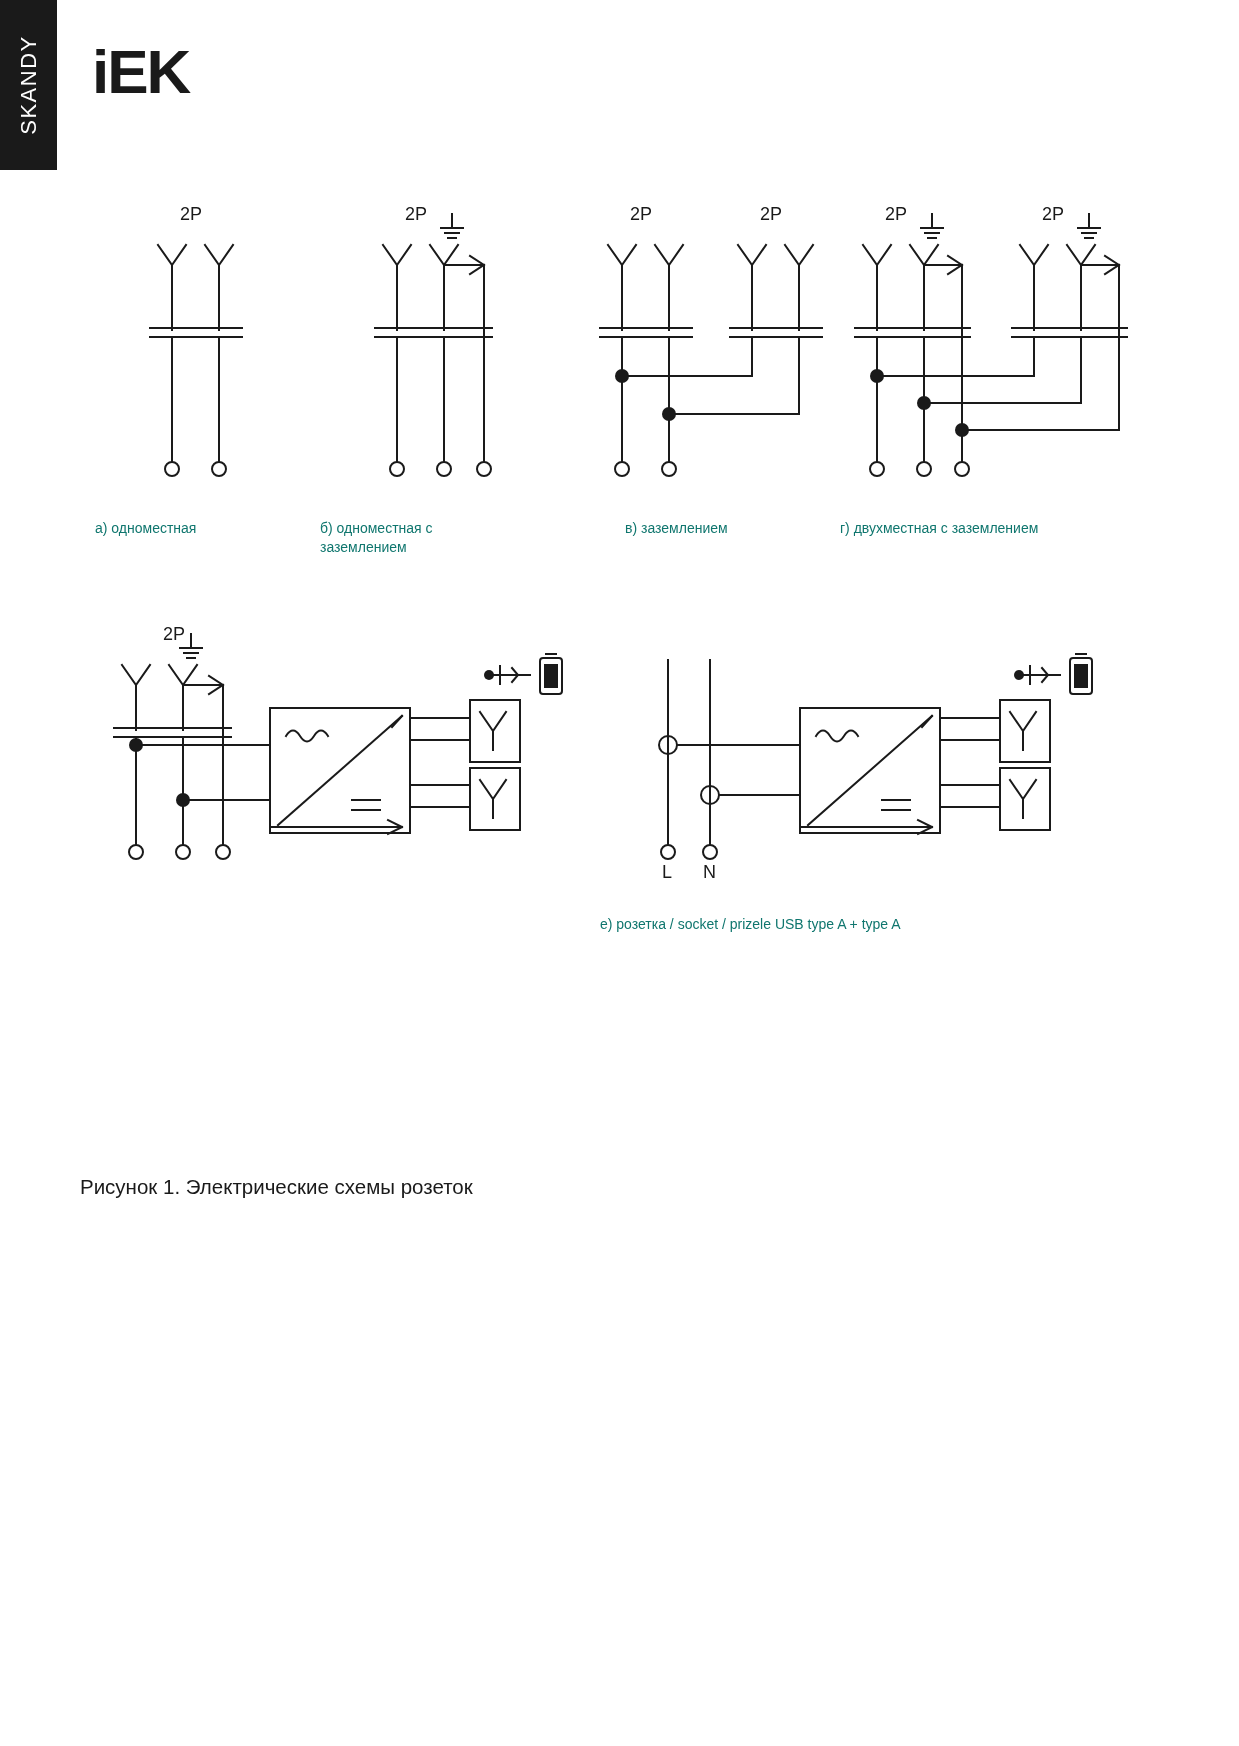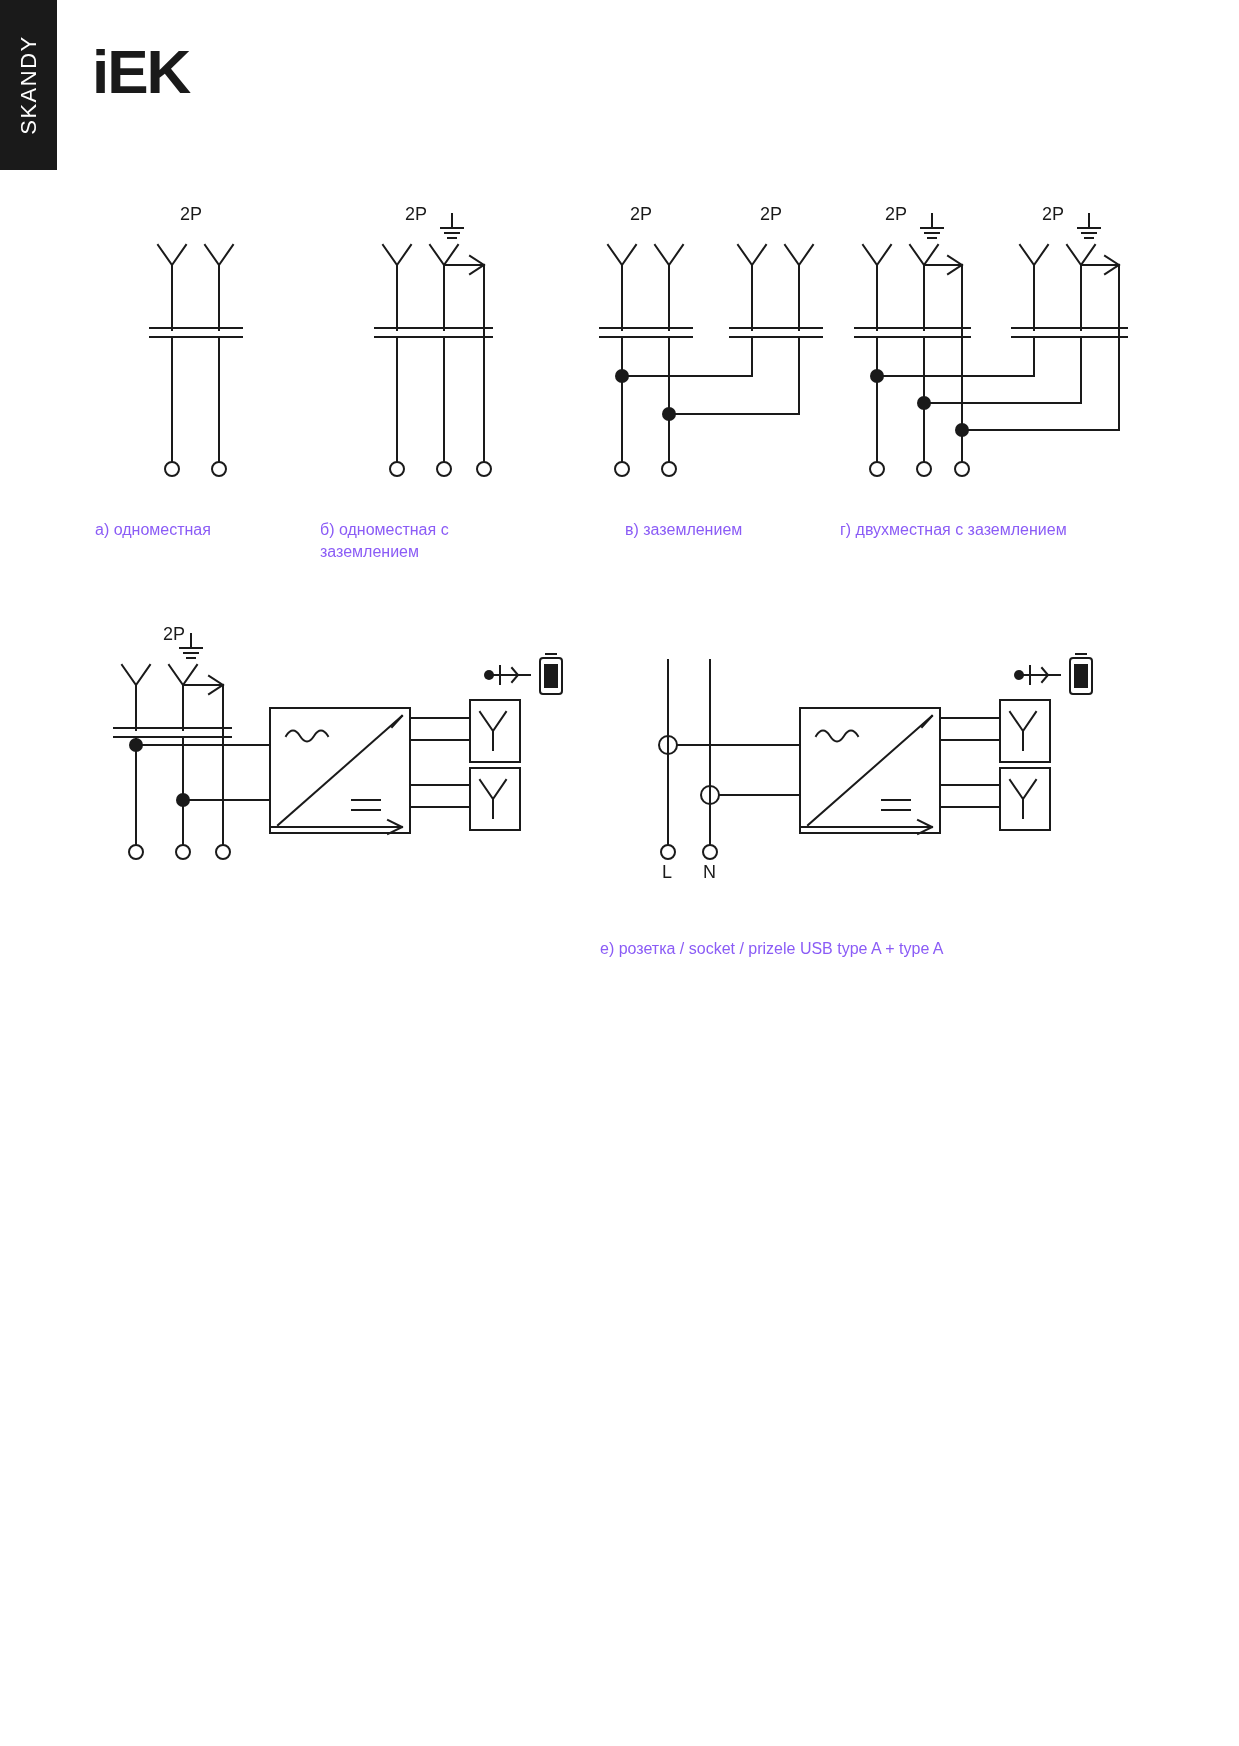--- a/index.html
+++ b/index.html
@@ -65,32 +65,32 @@
   svg.schem {
     position: absolute;
     left: 0;
     top: 0;
     width: 1239px;
     height: 1746px;
   }
 
   .cap {
     position: absolute;
-    font-size: 16px;
+    font-size: 14px;
     line-height: 1.35;
-    color: #8b5cf6;
+    color: #0f766e;
     font-family: "Liberation Sans", sans-serif;
     white-space: pre-line;
   }
   .cap-a { left: 95px;  top: 519px; width: 190px; }
   .cap-b { left: 320px; top: 519px; width: 205px; }
   .cap-c { left: 625px; top: 519px; width: 230px; }
   .cap-d { left: 840px; top: 519px; width: 320px; }
   .cap-e { left: 93px;  top: 915px; width: 430px; }
-  .cap-f { left: 600px; top: 915px; width: 470px; margin-top: 23px; }
+  .cap-f { left: 600px; top: 915px; width: 470px; }
 
   .fig-title {
     position: absolute;
     left: 80px;
     top: 1175px;
     font-size: 20.5px;
     color: #1a1a1a;
     font-family: "Liberation Sans", sans-serif;
   }
 
@@ -336,13 +336,14 @@
   <span class="lbl" style="left:662px; top:862px;">L</span>
   <span class="lbl" style="left:703px; top:862px;">N</span>
 
   <div class="cap cap-a">а) одноместная</div>
   <div class="cap cap-b">б) одноместная с
 заземлением</div>
   <div class="cap cap-c">в) заземлением</div>
   <div class="cap cap-d">г) двухместная с заземлением</div>
   <div class="cap cap-f">е) розетка / socket / prizele USB type A + type A</div>
 
+  <div class="fig-title">Рисунок 1. Электрические схемы розеток</div>
 </div>
 
 </body></html>

